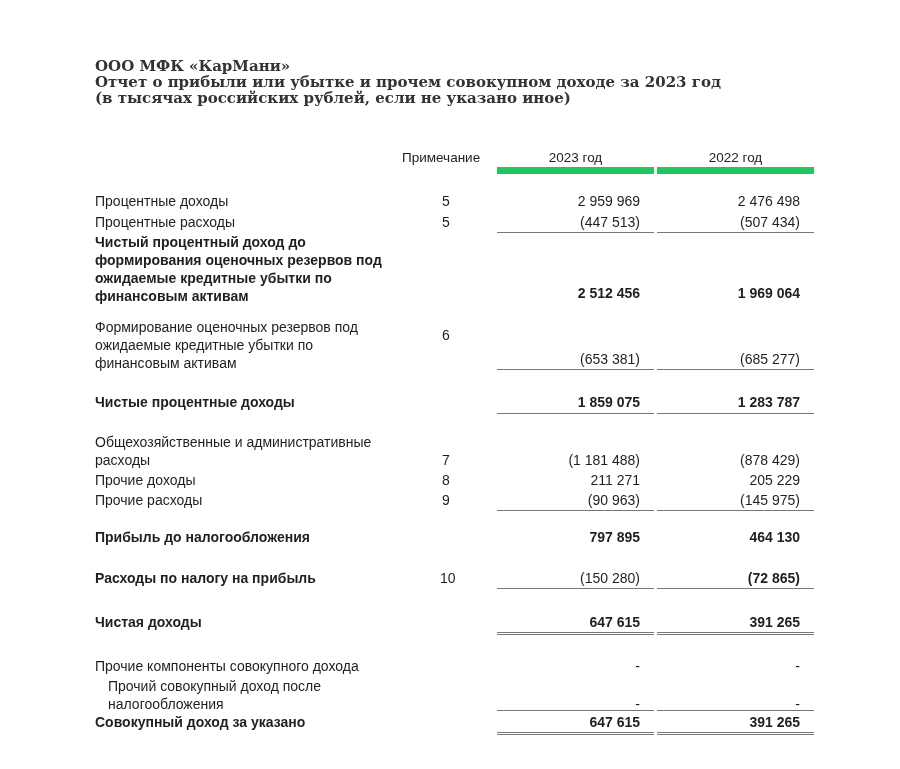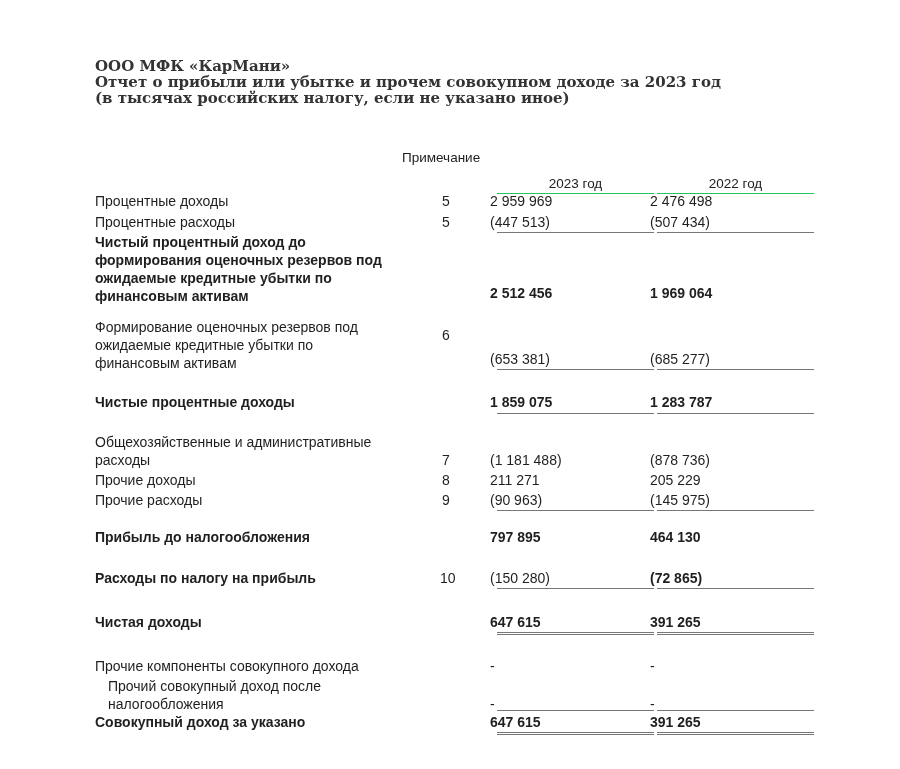--- a/index.html
+++ b/index.html
@@ -1,42 +1,42 @@
 <!DOCTYPE html>
 <html><head>
   <meta charset="utf-8">
   <style>
     html, body { margin: 0; padding: 0; background: #ffffff; }
     body { width: 900px; height: 769px; position: relative; overflow: hidden; color: #1f1f1f; }
     .hdr { position: absolute; left: 95px; top: 58px; font-family: "DejaVu Serif", serif; font-weight: bold; font-size: 15px; line-height: 16px; color: #333; }
     .hdr div { white-space: nowrap; }
     .colhead { position: absolute; top: 150px; font-family: "Liberation Sans", sans-serif; font-size: 13.5px; color: #222; }
     .note-h { left: 402px; }
-    .yr { width: 157px; text-align: center; border-bottom: 1px solid #22c55e; padding-bottom: 2px; margin-top: 26px; }
+    .yr { width: 157px; text-align: center; border-bottom: 7px solid #22c55e; padding-bottom: 2px; }
     .yr1 { left: 497px; }
     .yr2 { left: 657px; }
     .row { position: absolute; left: 95px; width: 720px; font-family: "Liberation Sans", sans-serif; font-size: 14px; line-height: 18px; }
     .lbl { position: absolute; left: 0; width: 300px; }
     .bold .lbl, .bold .val { font-weight: bold; }
     .note { position: absolute; left: 345px; width: 12px; text-align: center; }
-    .val { position: absolute; width: 150px; text-align: left; }
+    .val { position: absolute; width: 150px; text-align: right; }
     .v1 { left: 395px; }
     .v2 { left: 555px; }
     .line { position: absolute; height: 0; border-top: 1px solid #777; width: 157px; }
     .l1 { left: 497px; }
     .l2 { left: 657px; }
     .dbl { border-top: 3px double #777; height: 0; }
   </style>
 </head>
 <body>
 
 <div class="hdr">
   <div>ООО МФК «КарМани»</div>
   <div>Отчет о прибыли или убытке и прочем совокупном доходе за 2023 год</div>
-  <div>(в тысячах российских налогу, если не указано иное)</div>
+  <div>(в тысячах российских рублей, если не указано иное)</div>
 </div>
 
 <div class="colhead note-h">Примечание</div>
 <div class="colhead yr yr1">2023 год</div>
 <div class="colhead yr yr2">2022 год</div>
 
 <div class="row" style="top:192px;">
   <span class="lbl">Процентные доходы</span>
   <span class="note">5</span>
   <span class="val v1">2 959 969</span>
@@ -72,21 +72,21 @@
   <span class="val v1">1 859 075</span>
   <span class="val v2">1 283 787</span>
 </div>
 <div class="line l1" style="top:413px;"></div>
 <div class="line l2" style="top:413px;"></div>
 
 <div class="row" style="top:433px;">
   <span class="lbl" style="width:310px;">Общехозяйственные и административные расходы</span>
   <span class="note" style="top:18px;">7</span>
   <span class="val v1" style="top:18px;">(1 181 488)</span>
-  <span class="val v2" style="top:18px;">(878 736)</span>
+  <span class="val v2" style="top:18px;">(878 429)</span>
 </div>
 
 <div class="row" style="top:471px;">
   <span class="lbl">Прочие доходы</span>
   <span class="note">8</span>
   <span class="val v1">211 271</span>
   <span class="val v2">205 229</span>
 </div>
 
 <div class="row" style="top:491px;">

